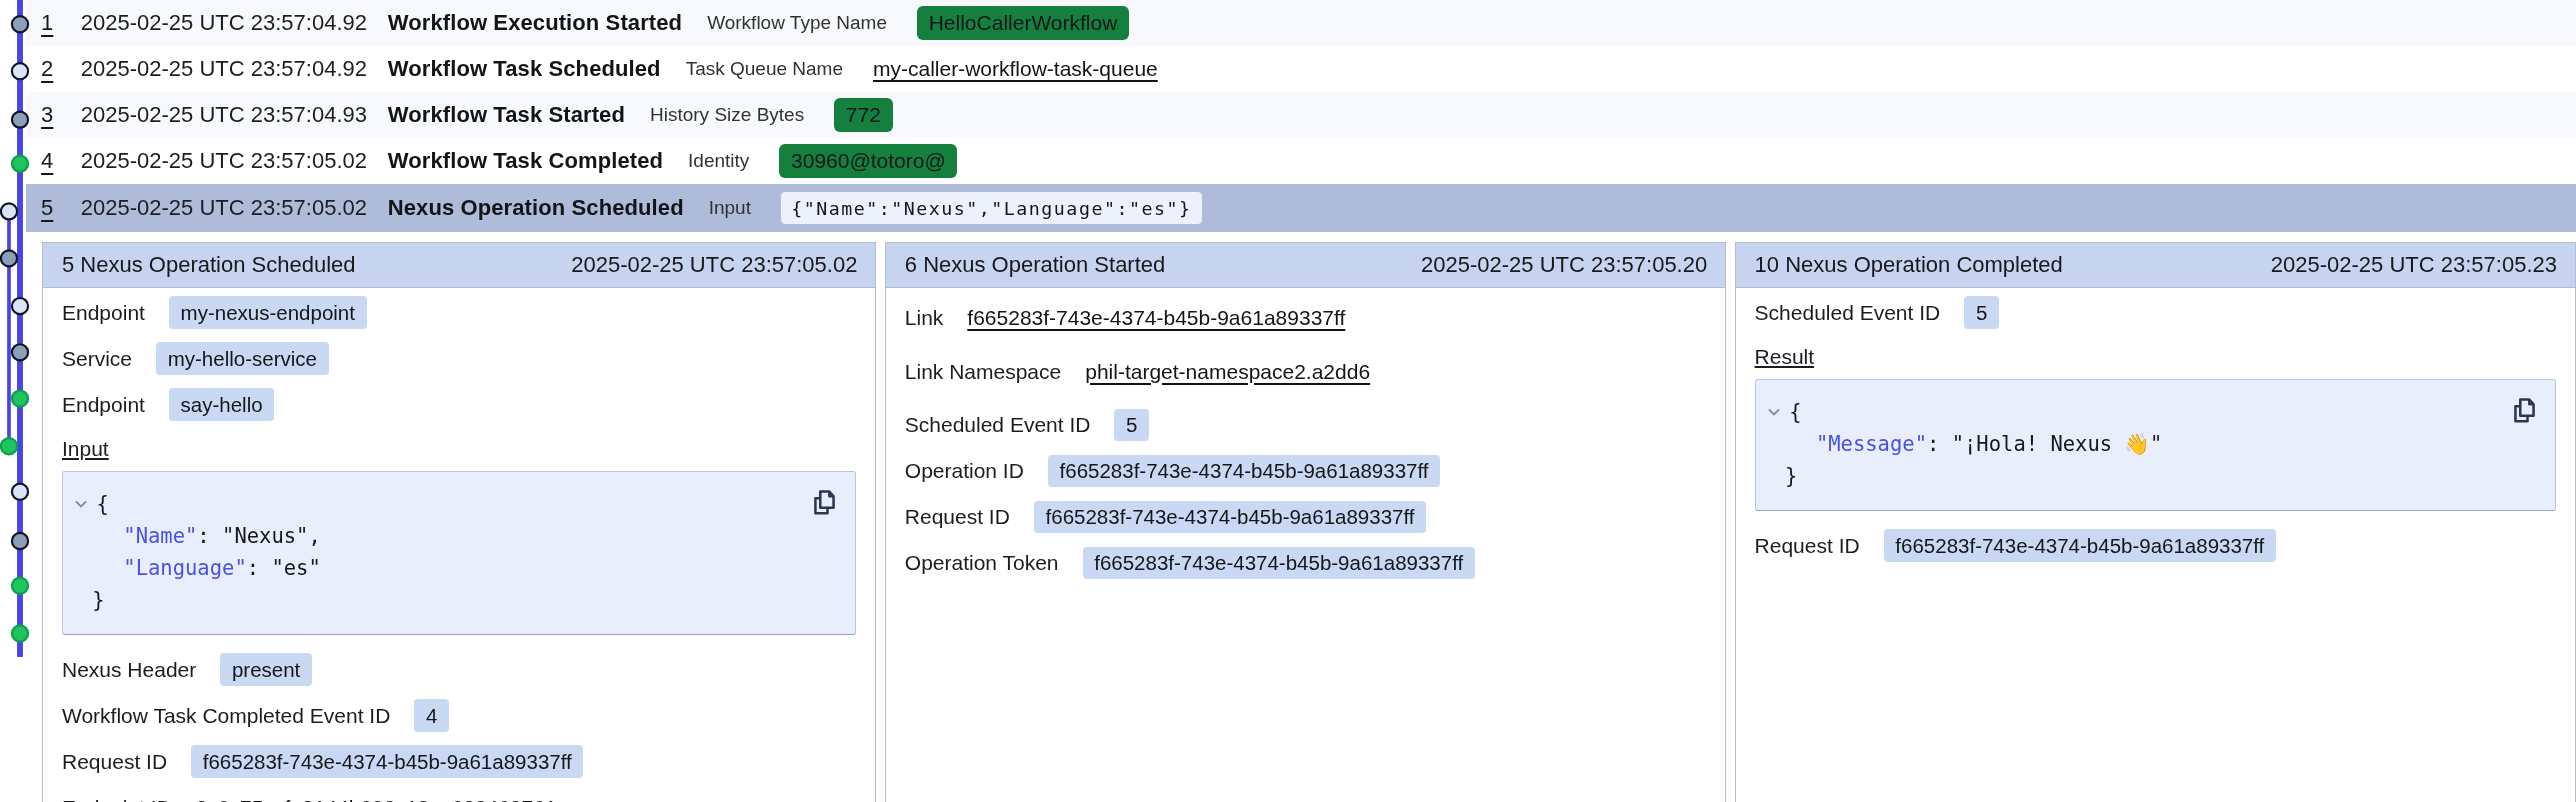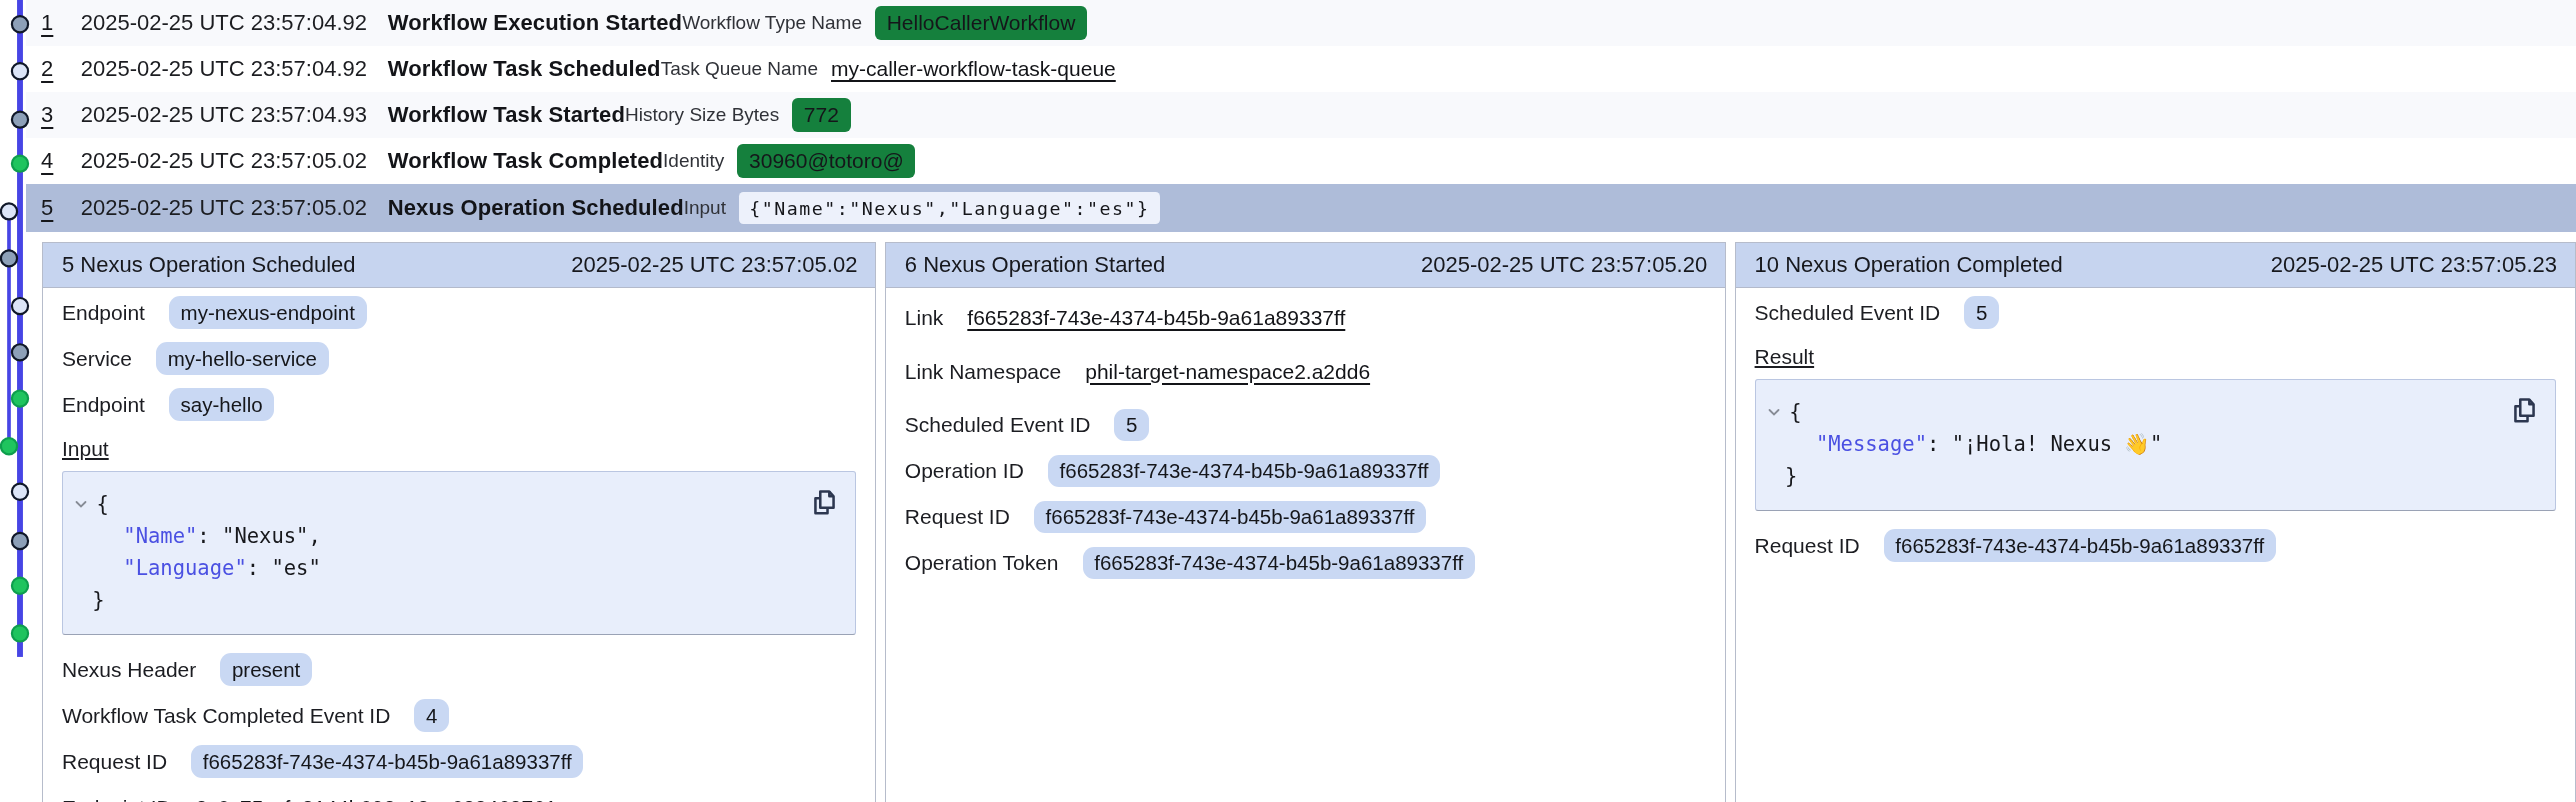--- a/index.html
+++ b/index.html
@@ -15,43 +15,43 @@
   .timeline-svg{position:absolute; left:0; top:0; z-index:6; pointer-events:none;}
 
   
   .history{position:absolute; left:26.4px; top:0; right:0; z-index:1;}
   .ev-row{height:46px; display:flex; align-items:center; font-size:22px;}
   .ev-row.odd{background:#f8f9fc;}
   .ev-row.selected{background:#aebcd9; height:48px;}
   .ev-id{width:25px; margin-left:14.7px; color:#16171b; text-decoration:underline;
          text-decoration-thickness:1.5px; text-underline-offset:5.1px; cursor:pointer;}
   .ev-time{width:307px; margin-left:14.7px; color:#1c1d21;}
-  .ev-name{font-weight:700; color:#131418; letter-spacing:0.1px;}
-  .ev-attr-label{font-size:19px; color:#303238; margin-right:13px; white-space:nowrap;}
+  .ev-name{font-weight:700; margin-right:25px; color:#131418; letter-spacing:0.1px;}
+  .ev-attr-label{font-size:19px; color:#303238; margin-right:30px; white-space:nowrap;}
   .badge{background:#15803d; border-radius:5.9px; padding:5.1px 11.7px; font-size:21px; color:#15161a; white-space:nowrap;}
   .badge.mono{font-family:"DejaVu Sans Mono", monospace; font-size:18.3px; letter-spacing:1.5px;
               background:#edf1fb; padding:5.9px 10.3px; border-radius:4.4px;}
   .link-value{color:#131418; text-decoration:underline; text-decoration-thickness:1.5px;
               text-underline-offset:4.4px; font-size:21px; cursor:pointer; white-space:nowrap;}
 
   
   .panels{position:absolute; top:242px; left:42px; display:flex; gap:8.8px; z-index:1;}
   .panel{width:839px; height:587px; background:#ffffff;
          border:1.5px solid #b6bccb; border-bottom:none;}
   .panel.first{width:832px;}
   .panel-header{height:44px; background:#c6d4ef; border-bottom:1.5px solid #b3bacb;
                 display:flex; justify-content:space-between; align-items:center;
                 padding:0 17.6px 0 19px; font-size:22px;}
   .panel-title{font-weight:400; color:#17181d;}
   .panel-time{color:#17181d;}
   .panel-body{padding:1.5px 19px 0 19px;}
   .field{height:46px; display:flex; align-items:center; gap:24px; font-size:21px;}
   .field.spaced{margin-bottom:7.3px;}
   .f-label{color:#1c1d22; white-space:nowrap;}
-  .f-badge{background:#c9d8f3; border-radius:11px; padding:4.4px 11.7px; font-size:20.5px; color:#15161a; white-space:nowrap;}
+  .f-badge{background:#c9d8f3; border-radius:4px; padding:4.4px 11.7px; font-size:20.5px; color:#15161a; white-space:nowrap;}
   .f-link{color:#131418; text-decoration:underline; text-decoration-thickness:1.5px;
           text-underline-offset:4.4px; cursor:pointer; white-space:nowrap;}
   .label-row{height:35px; display:flex; align-items:center; font-size:21px; margin-top:4.4px; color:#1c1d22;text-decoration:underline;}
 
   .code-block{position:relative; background:#e8eefb; border:1.5px solid #bac6e1;
               border-bottom-color:#9aa2b5; border-radius:2.9px; margin:4.4px 0 11.7px 0;
               padding:16px 51px 17.6px 10.3px;
               font-family:"DejaVu Sans Mono", monospace; font-size:20.5px; color:#17181c;}
   .code-line{line-height:32px; white-space:pre;}
   .code-open{display:flex; align-items:center;}

